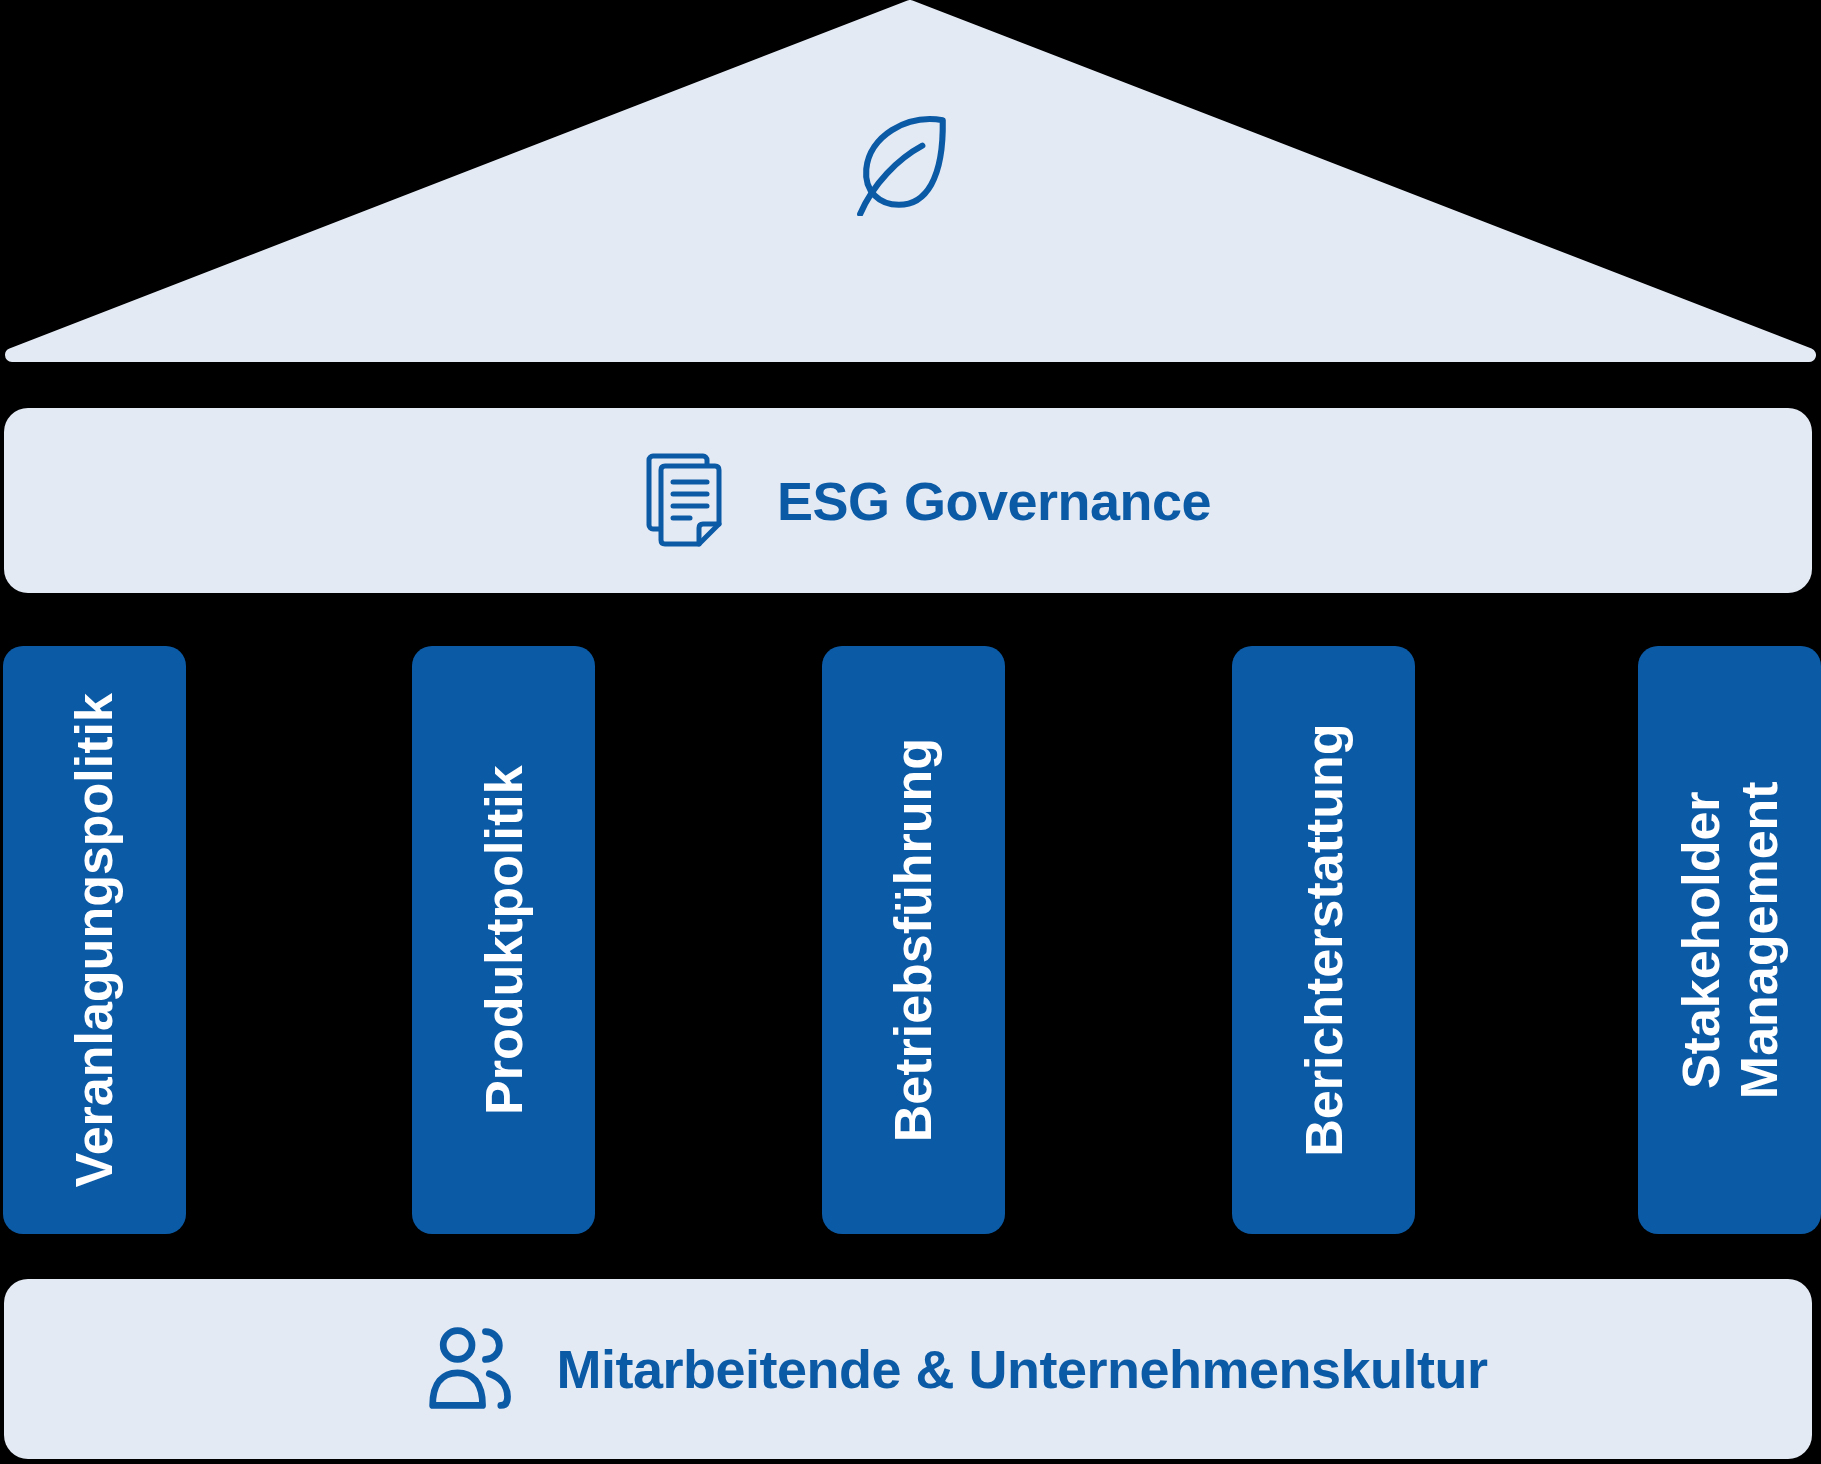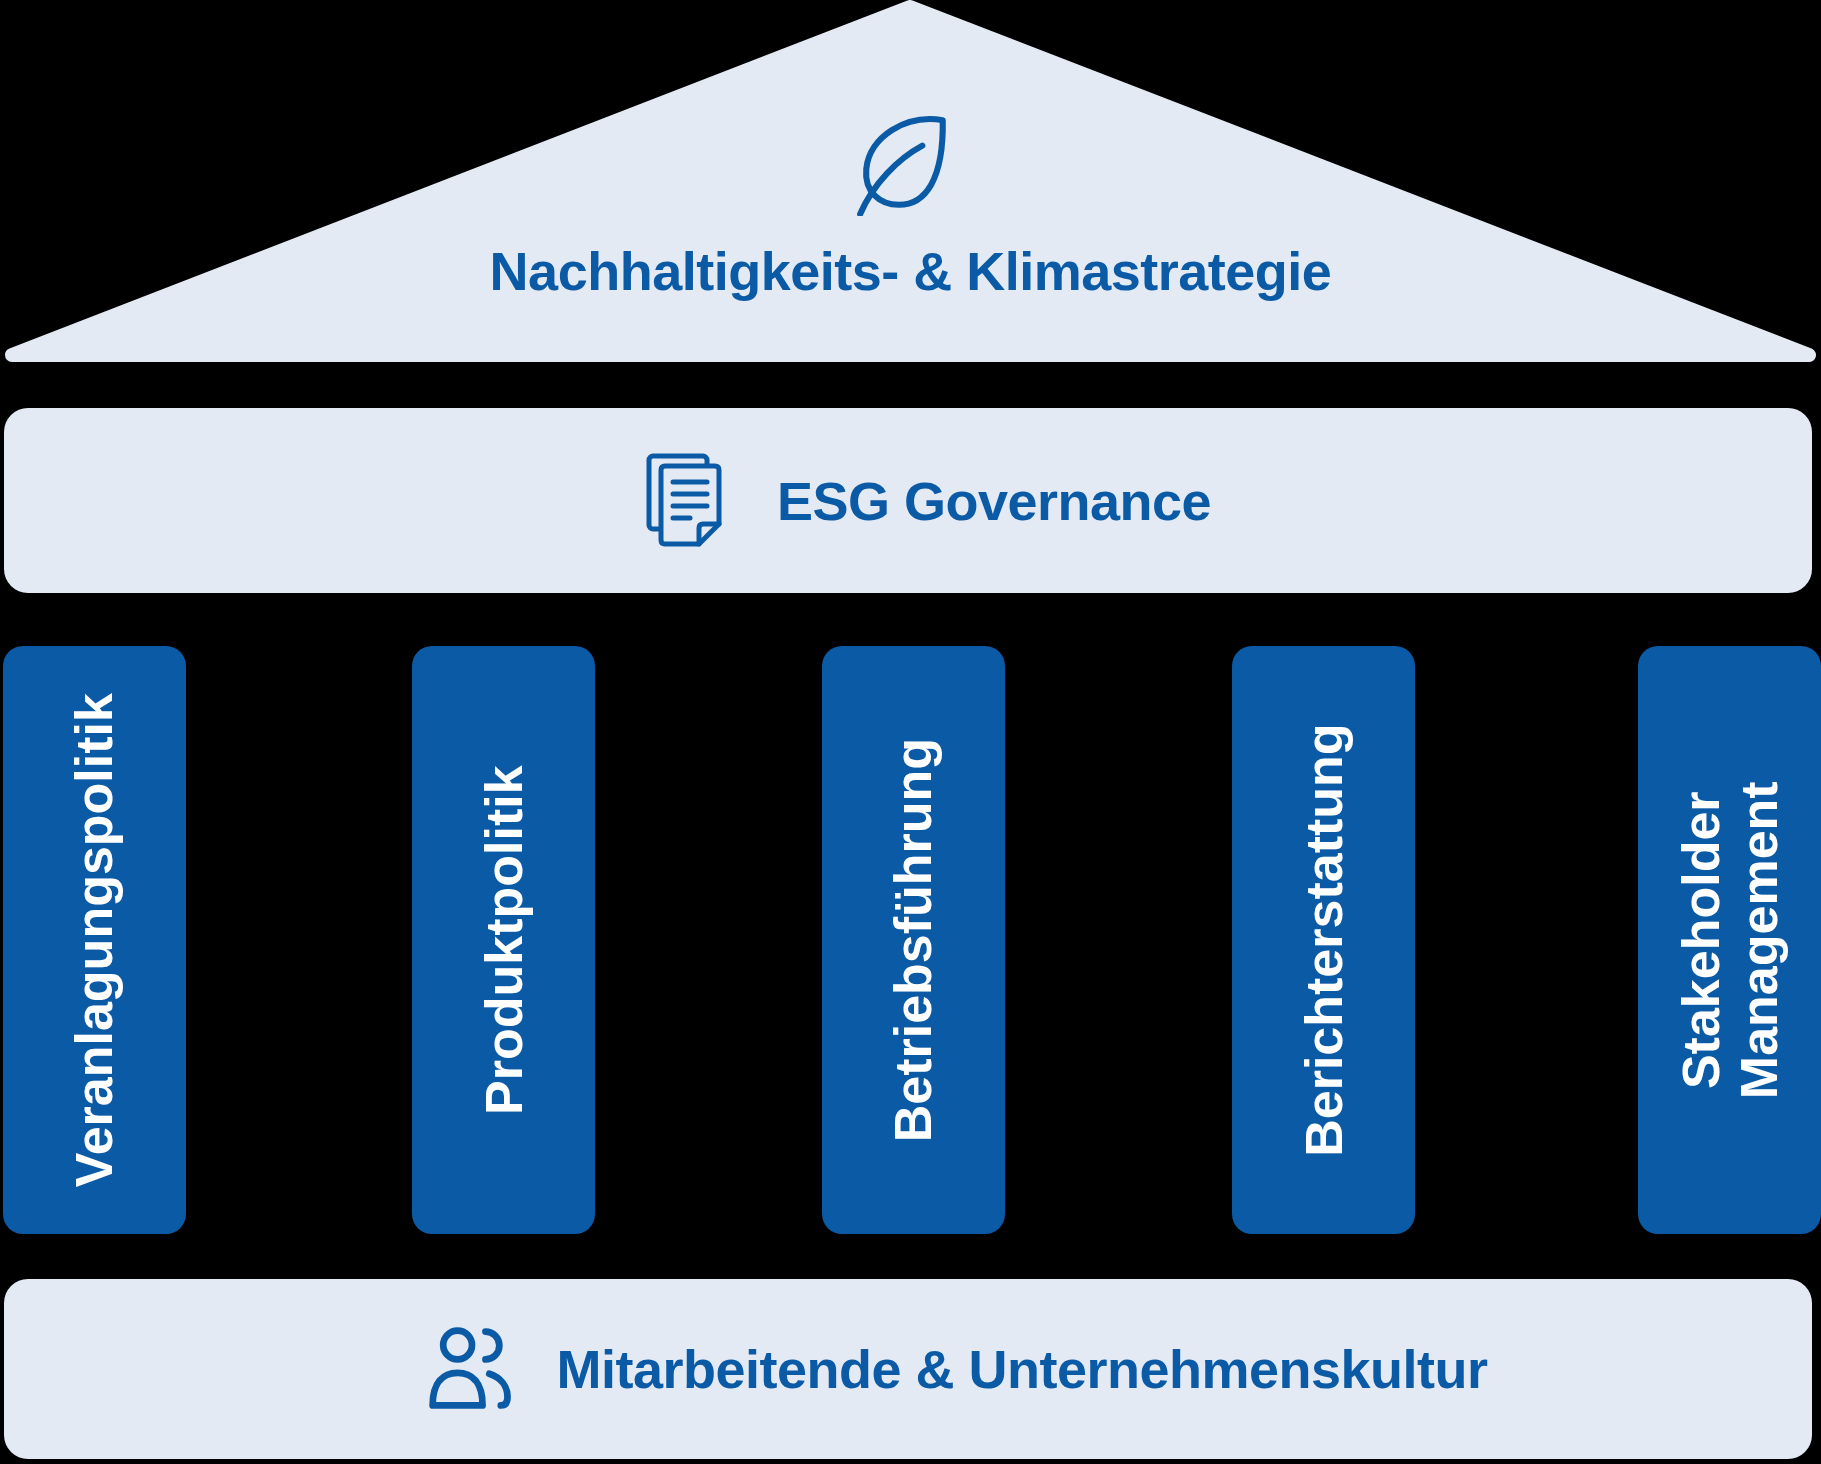--- a/index.html
+++ b/index.html
@@ -83,21 +83,20 @@
     <path class="roof-shape" d="M 910 7 L 1809 355 L 12 355 Z"></path>
   </svg>
 
   <div class="leaf-icon-box">
     <svg width="102" height="104" viewBox="0 0 100 102">
       <path class="stroke-ico" stroke-width="6" d="M 88 8 C 52 2 16 24 13 56 C 11 78 26 91 45 91 C 71 91 89 66 88 8 Z"></path>
       <path class="stroke-ico" stroke-width="6" d="M 7 100 C 20 70 44 46 68 33"></path>
     </svg>
   </div>
 
-  <div class="roof-title">Nachhaltigkeits- &amp; Klimastrategie</div>
 
   <div class="bar governance">
     <div class="bar-content">
       <span class="bar-icon">
         <svg width="100" height="96" viewBox="0 0 100 96">
           <rect class="stroke-ico" stroke-width="5" x="8" y="3" width="58" height="73" rx="4"></rect>
           <path class="fill-panel" stroke="currentColor" stroke-width="5" stroke-linejoin="round" d="M 24 13 H 74 Q 78 13 78 17 V 71 L 58 91 H 24 Q 20 91 20 87 V 17 Q 20 13 24 13 Z"></path>
           <path class="stroke-ico" stroke-width="5" d="M 58 91 V 75 Q 58 71 62 71 H 78"></path>
           <path class="stroke-ico" stroke-width="5" d="M 32 29 H 66"></path>
           <path class="stroke-ico" stroke-width="5" d="M 32 41 H 66"></path>

